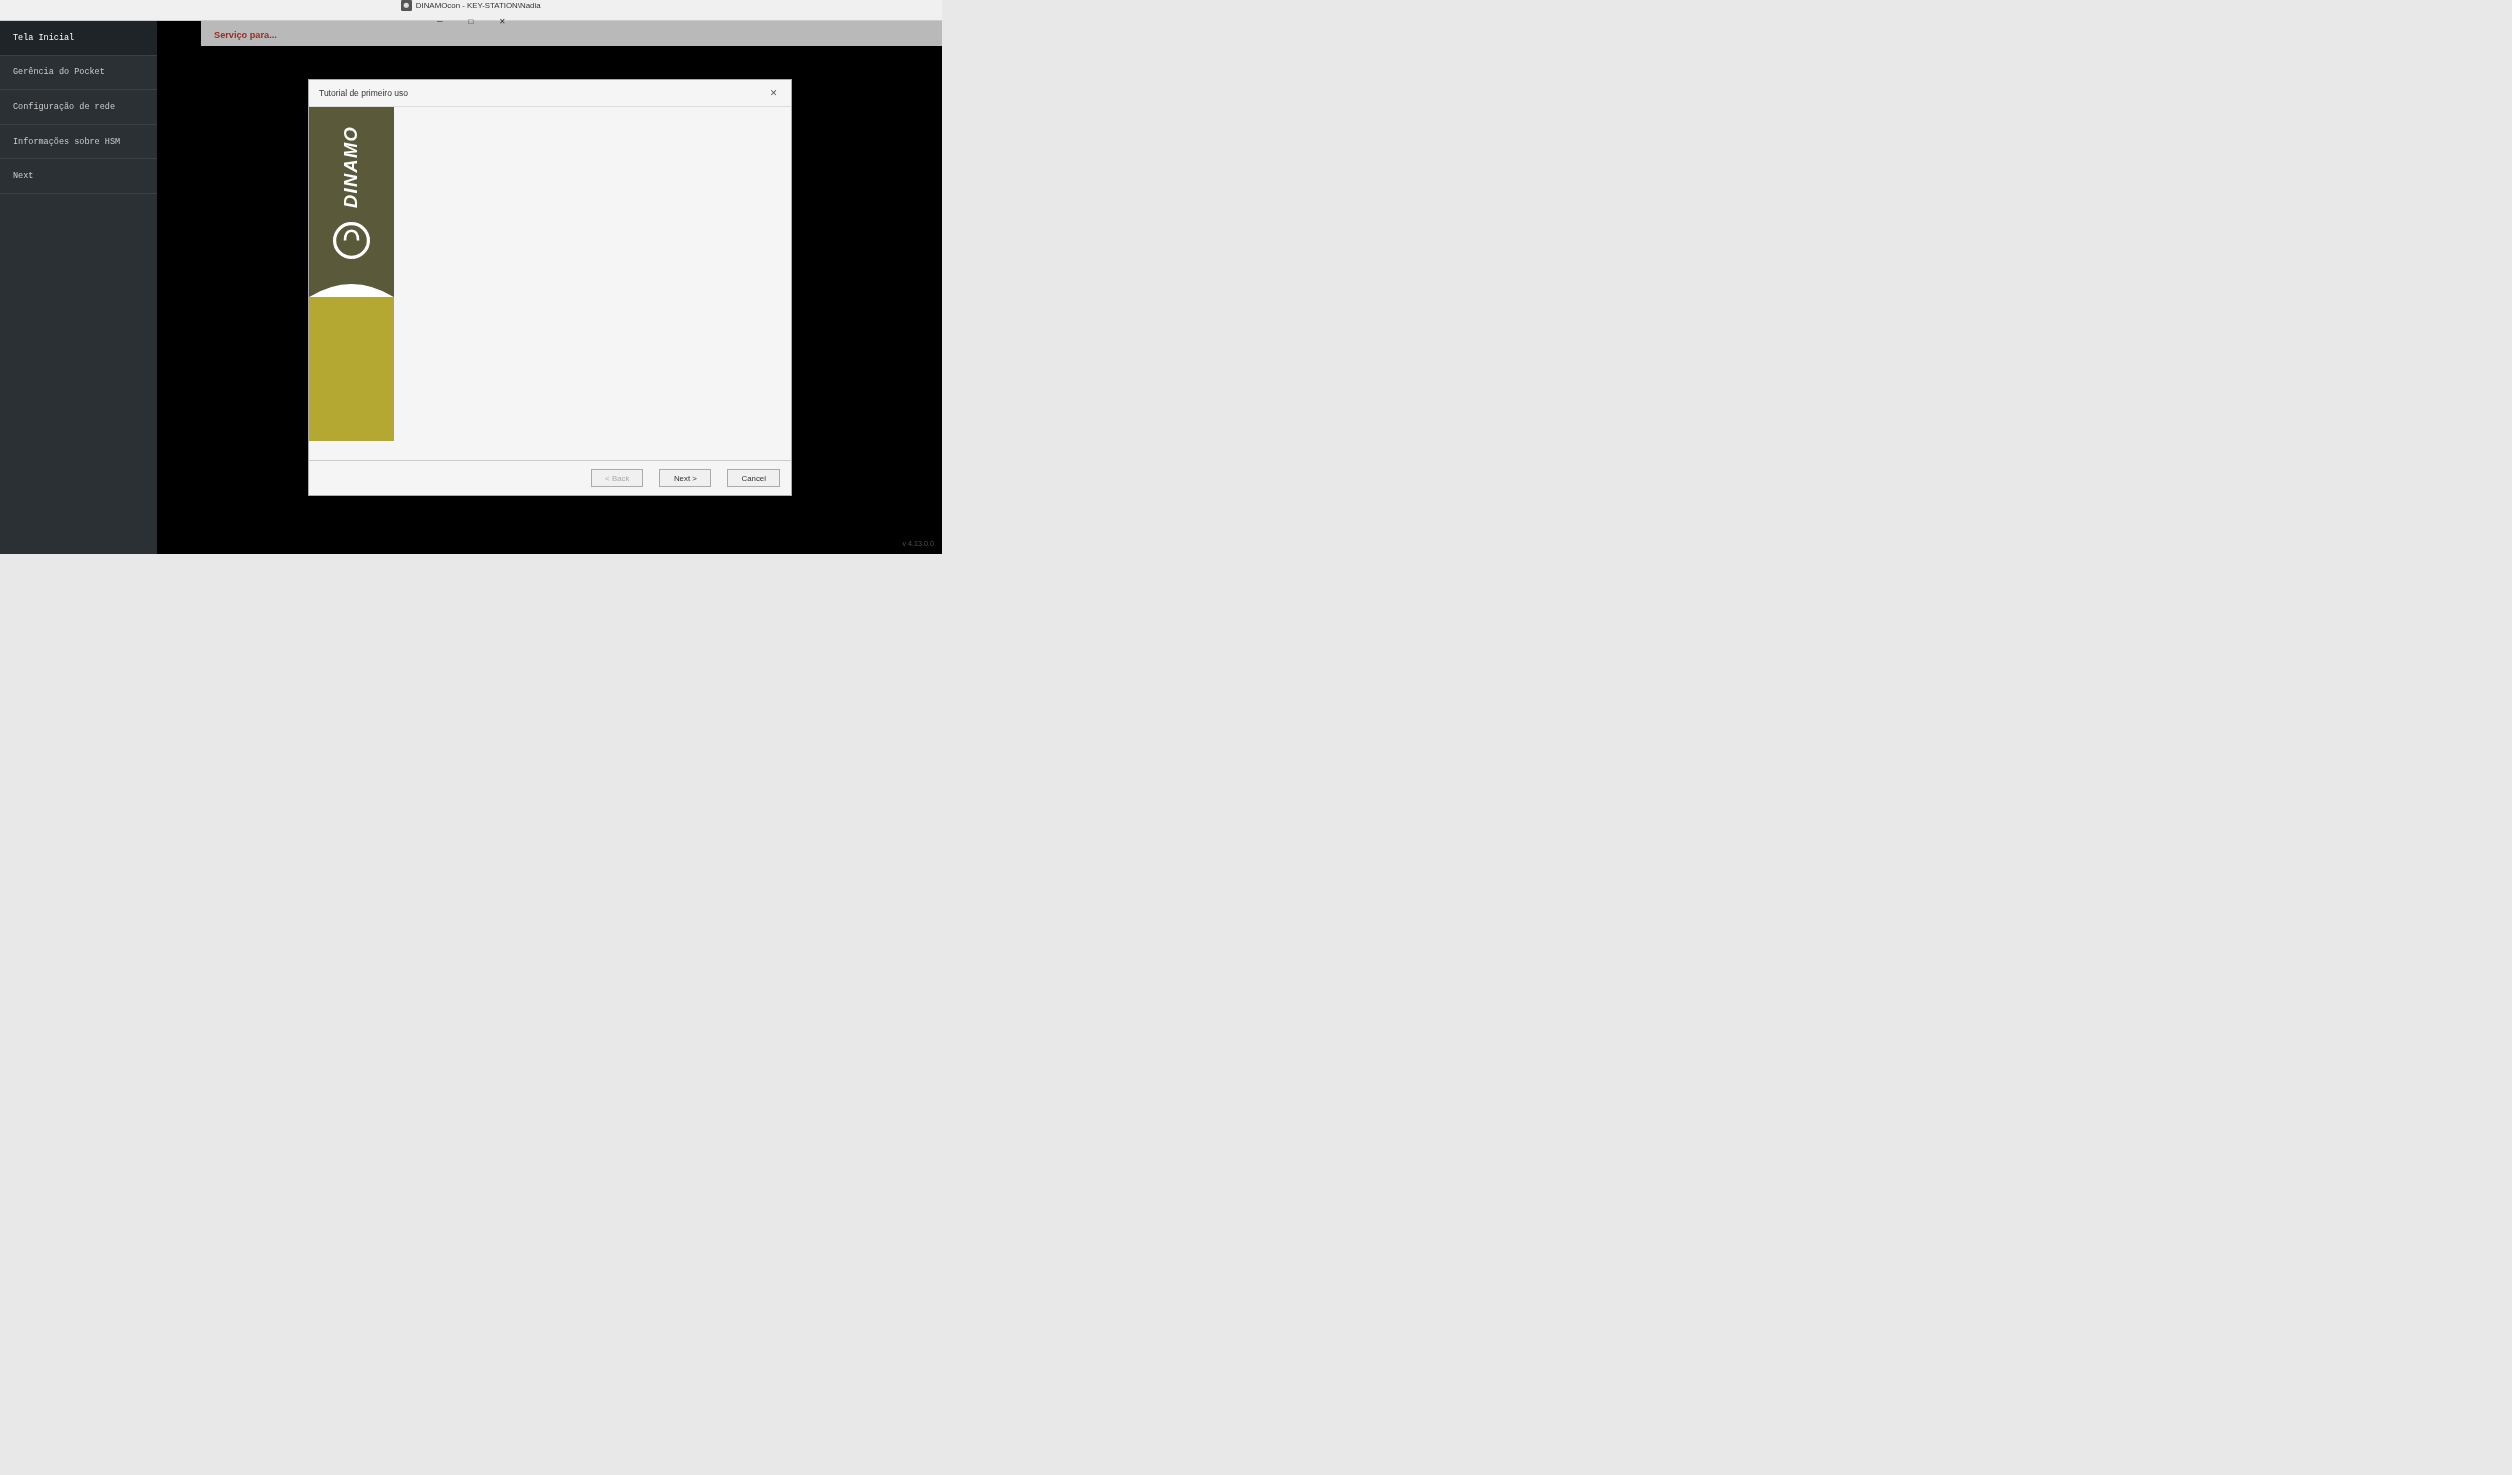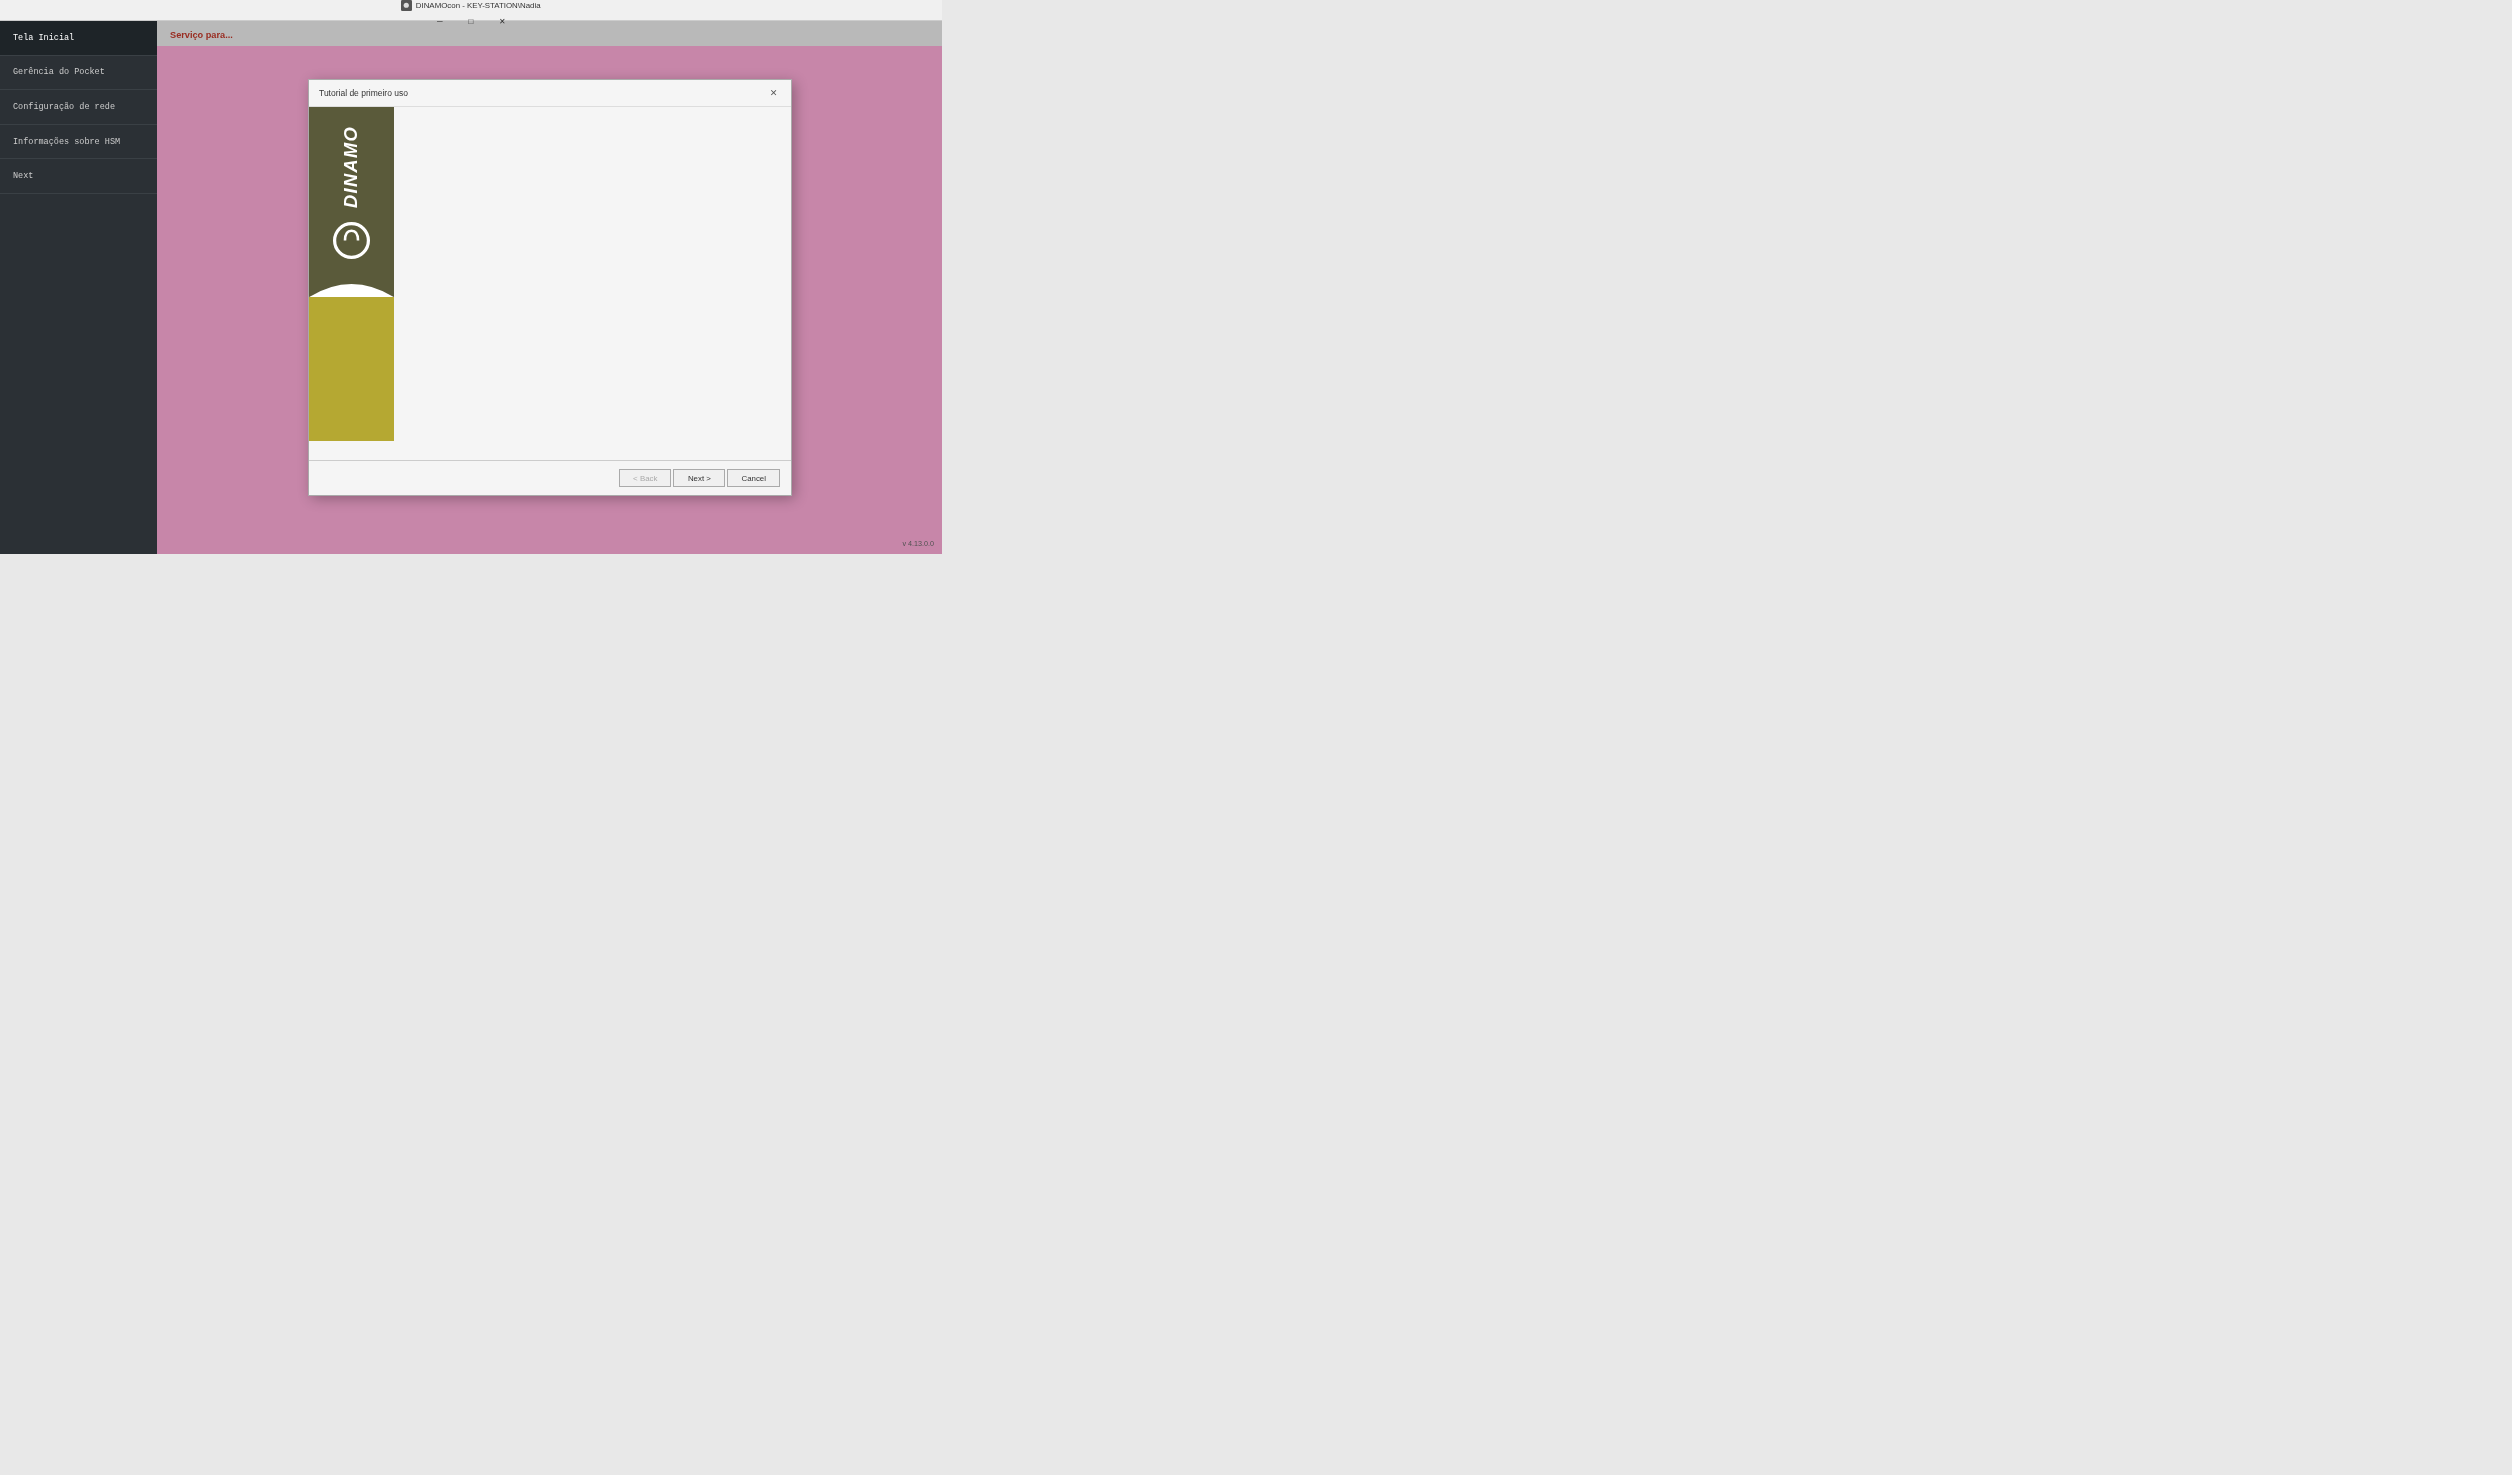--- a/index.html
+++ b/index.html
@@ -78,23 +78,24 @@
       color: #ccc;
       font-size: 8.5px;
       cursor: pointer;
       border-bottom: 0.7px solid #3a4045;
     }
     .sidebar-item.active { background: #1e2428; color: white; }
 
     
     .content-area {
       flex: 1;
-      background: #f9a8d4;
+      background: #000000;
       position: relative;
       overflow: hidden;
+      padding-left: 44px;
     }
 
     
     .service-bar {
       padding: 6.5px 13px;
       background: #e8e8e8;
     }
     .service-bar-text {
       color: #c0392b;
       font-size: 9.2px;
@@ -238,21 +239,21 @@
       cursor: pointer;
       margin-top: 13px;
     }
 
     
     .modal-footer {
       border-top: 0.7px solid #ccc;
       padding: 7.9px 10.5px;
       display: flex;
       justify-content: flex-end;
-      gap: 2px;
+      gap: 16px;
       background: #f5f5f5;
     }
 
     .footer-btn {
       padding: 3.9px 13px;
       font-size: 7.9px;
       background: #f0f0f0;
       border: 0.7px solid #aaa;
       cursor: pointer;
       color: #333;

